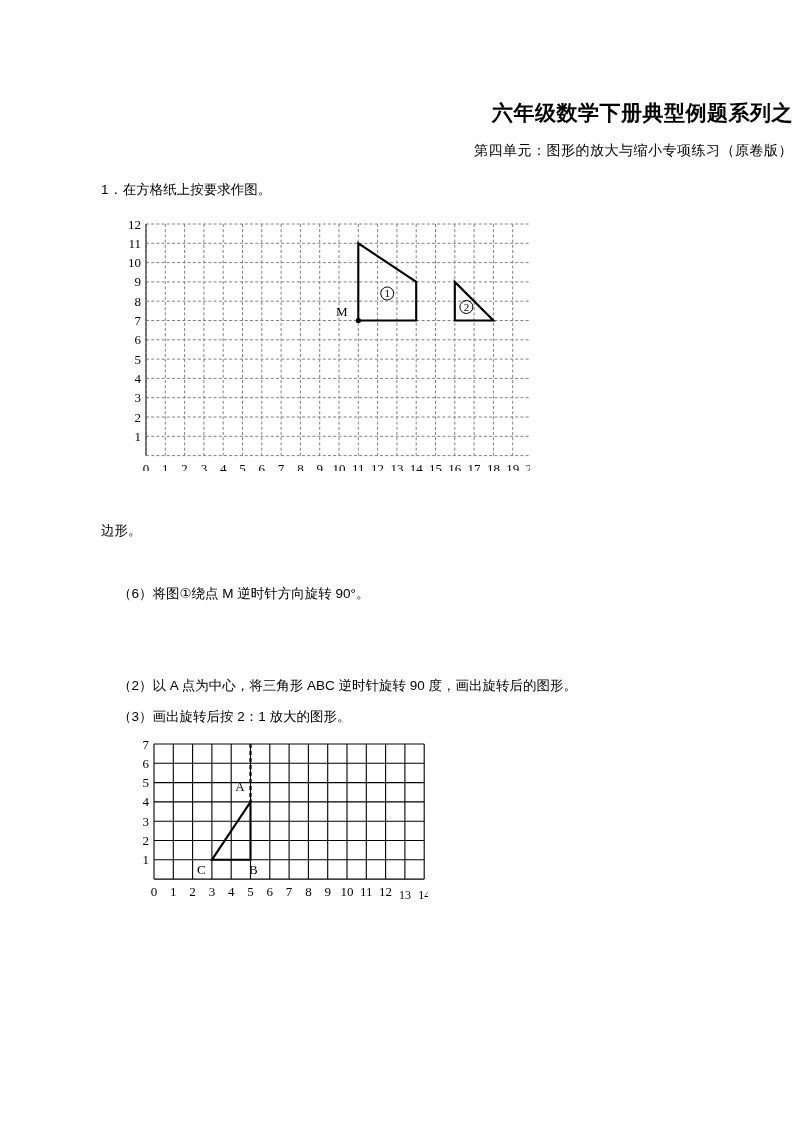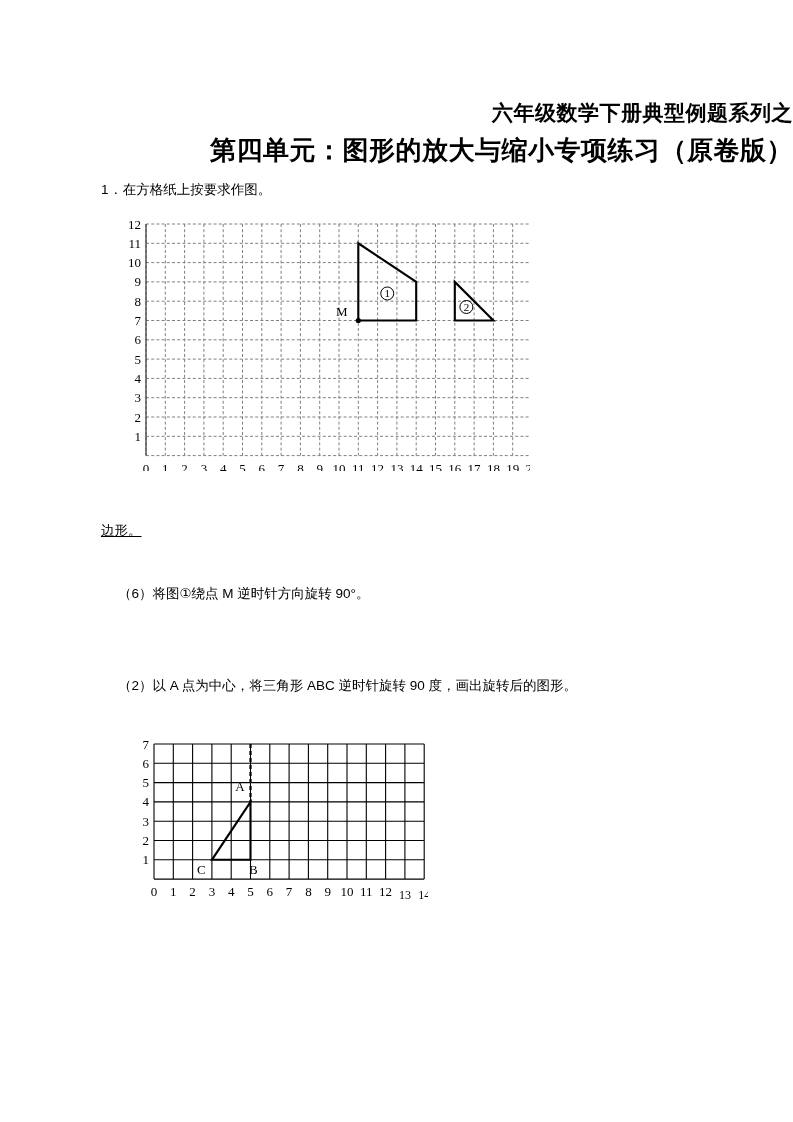--- a/index.html
+++ b/index.html
@@ -31,39 +31,39 @@
     width: 793px;
     text-align: right;
   }
   .title-line-1 {
     font-size: 21px;
     font-weight: bold;
     letter-spacing: 0.5px;
     line-height: 36px;
   }
   .title-line-2 {
-    font-size: 26px;
-    font-weight: bold;
+    font-size: 14px;
+    font-weight: normal;
     letter-spacing: 0.5px;
     line-height: 38px;
   }
 
   
   .q {
     position: absolute;
     font-size: 13.5px;
     line-height: 19px;
     white-space: nowrap;
   }
   .q-num {
     letter-spacing: 0.4px;
   }
   .indent-0 { left: 101px; }
   .indent-1 { left: 118px; }
-  .indent-2 { left: 101px; text-decoration: underline; }
+  .indent-2 { left: 101px; }
 
   
   .grid-wrap {
     position: absolute;
   }
   svg { display: block; }
   .axis-label {
     font-family: "Liberation Serif", "DejaVu Serif", serif;
     font-size: 13px;
     fill: #000000;
@@ -182,20 +182,21 @@
         </g>
         <circle cx="238.3" cy="104.5" r="2.6" fill="#000000"></circle>
         <text x="221.895" y="99.815" class="pt-label" text-anchor="middle">M</text>
       </svg>
   </div>
 
   <div class="q indent-2" style="top:521px;">边形。</div>
   <div class="q indent-1" style="top:584px;">（6）将图①绕点 M 逆时针方向旋转 90°。</div>
 
   <div class="q indent-1" style="top:676px;">（2）以 A 点为中心，将三角形 ABC 逆时针旋转 90 度，画出旋转后的图形。</div>
+  <div class="q indent-1" style="top:707px;">（3）画出旋转后按 2：1 放大的图形。</div>
 
   <div class="grid-wrap" style="left:128px; top:736px;">
     <svg id="svg-grid-2" width="300" height="170" viewBox="0 0 300 170">
         <g>
           <line x1="26" y1="8" x2="26" y2="143.1" stroke="#000000" stroke-width="1.1"></line>
           <line x1="45.3" y1="8" x2="45.3" y2="143.1" stroke="#000000" stroke-width="1.1"></line>
           <line x1="64.6" y1="8" x2="64.6" y2="143.1" stroke="#000000" stroke-width="1.1"></line>
           <line x1="83.9" y1="8" x2="83.9" y2="143.1" stroke="#000000" stroke-width="1.1"></line>
           <line x1="103.2" y1="8" x2="103.2" y2="143.1" stroke="#000000" stroke-width="1.1"></line>
           <line x1="122.5" y1="8" x2="122.5" y2="143.1" stroke="#000000" stroke-width="1.1"></line>

